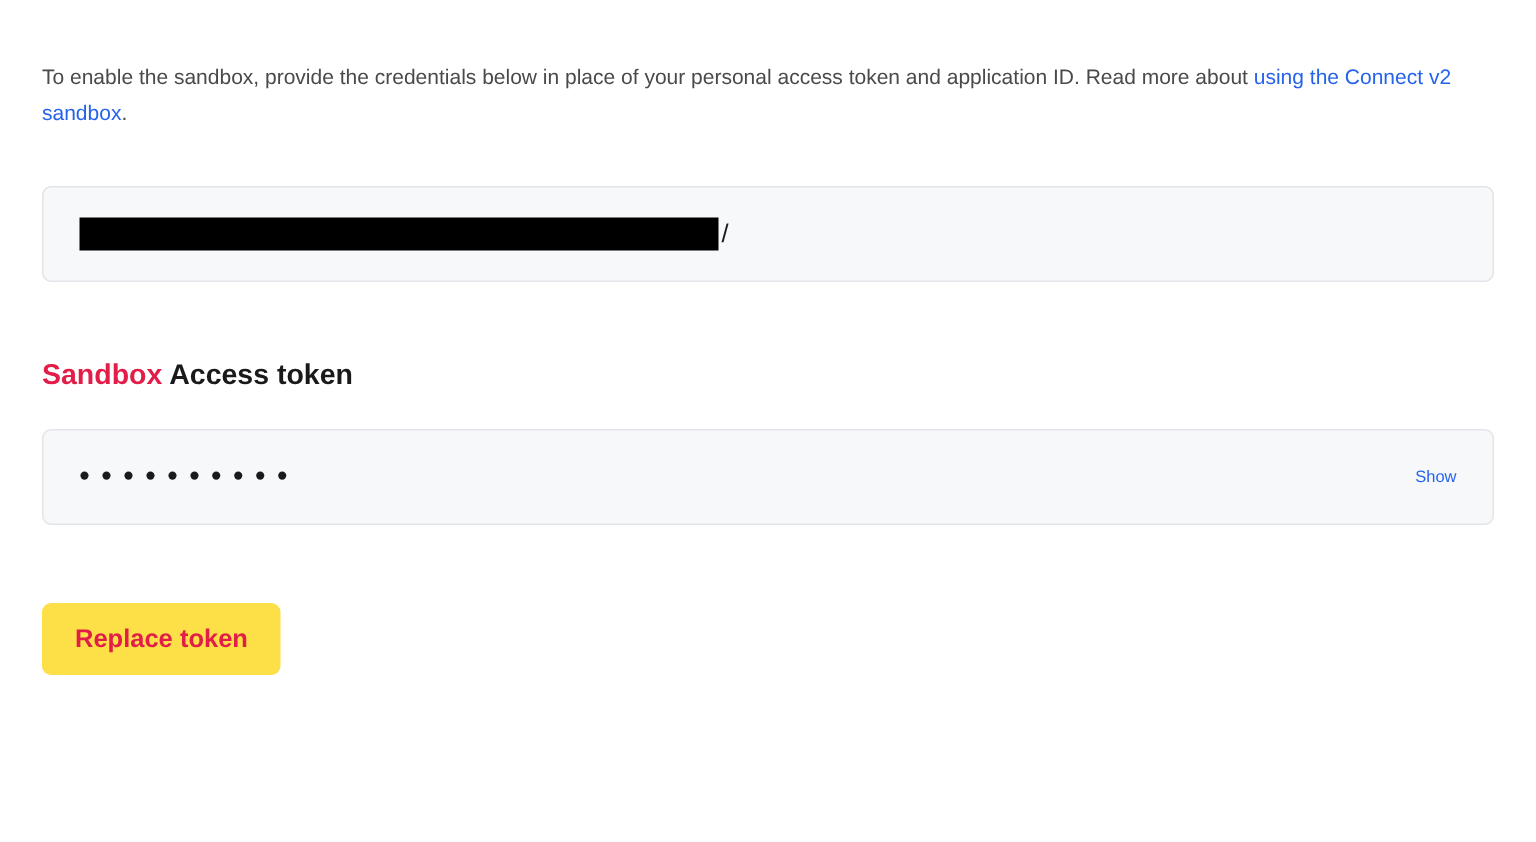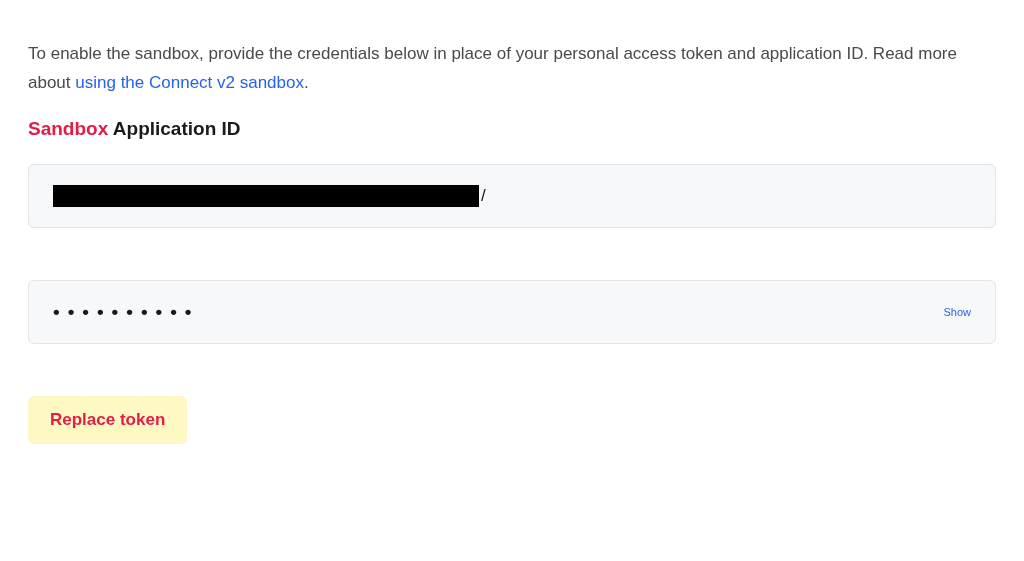--- a/index.html
+++ b/index.html
@@ -10,24 +10,24 @@
 
     body {
       font-family: -apple-system, BlinkMacSystemFont, "Segoe UI", Helvetica, Arial, sans-serif;
       background: #ffffff;
       padding: 40px 28px;
       width: 1024px;
       color: #1a1a1a;
     }
 
     .intro-text {
-      font-size: 17px;
+      font-size: 14px;
       line-height: 1.7;
       color: #4a4a4a;
-      margin-bottom: 20px;
+      margin-bottom: 36px;
     }
 
     .intro-text a {
       color: #2563eb;
       text-decoration: none;
     }
 
     .field-group {
       margin-bottom: 52px;
     }
@@ -79,51 +79,51 @@
       color: #2563eb;
       font-size: 11px;
       cursor: pointer;
       background: none;
       border: none;
       font-family: inherit;
       padding: 0;
     }
 
     .replace-button {
-      background: #fef9c3;
+      background: #fde047;
       border: none;
       border-radius: 6px;
       padding: 14px 22px;
       font-size: 17px;
       font-weight: 600;
       color: #e11d48;
       cursor: pointer;
       font-family: inherit;
     }
   </style>
 </head>
 <body>
 
 
 
 <div class="intro-text">
   <span>To enable the sandbox, provide the credentials below in place of your personal access token and application ID. Read more about </span><a href="#">using the Connect v2 sandbox</a><span>.</span>
 </div>
 
 <div class="field-group">
-  <div class="field-label">
-    <span class="sandbox-prefix">Sandbox</span><span> Application ID</span>
-  </div>
   <div class="credential-box">
     <span class="redacted-block"></span>
     <span class="redacted-tail">/</span>
   </div>
 </div>
 
 <div class="field-group">
+  <div class="field-label">
+    <span class="sandbox-prefix">Sandbox</span><span> Access token</span>
+  </div>
   <div class="credential-box">
     <span class="masked-token">••••••••••</span>
     <button class="show-link">Show</button>
   </div>
 </div>
 
 <button class="replace-button">Replace token</button>
 
 
 

